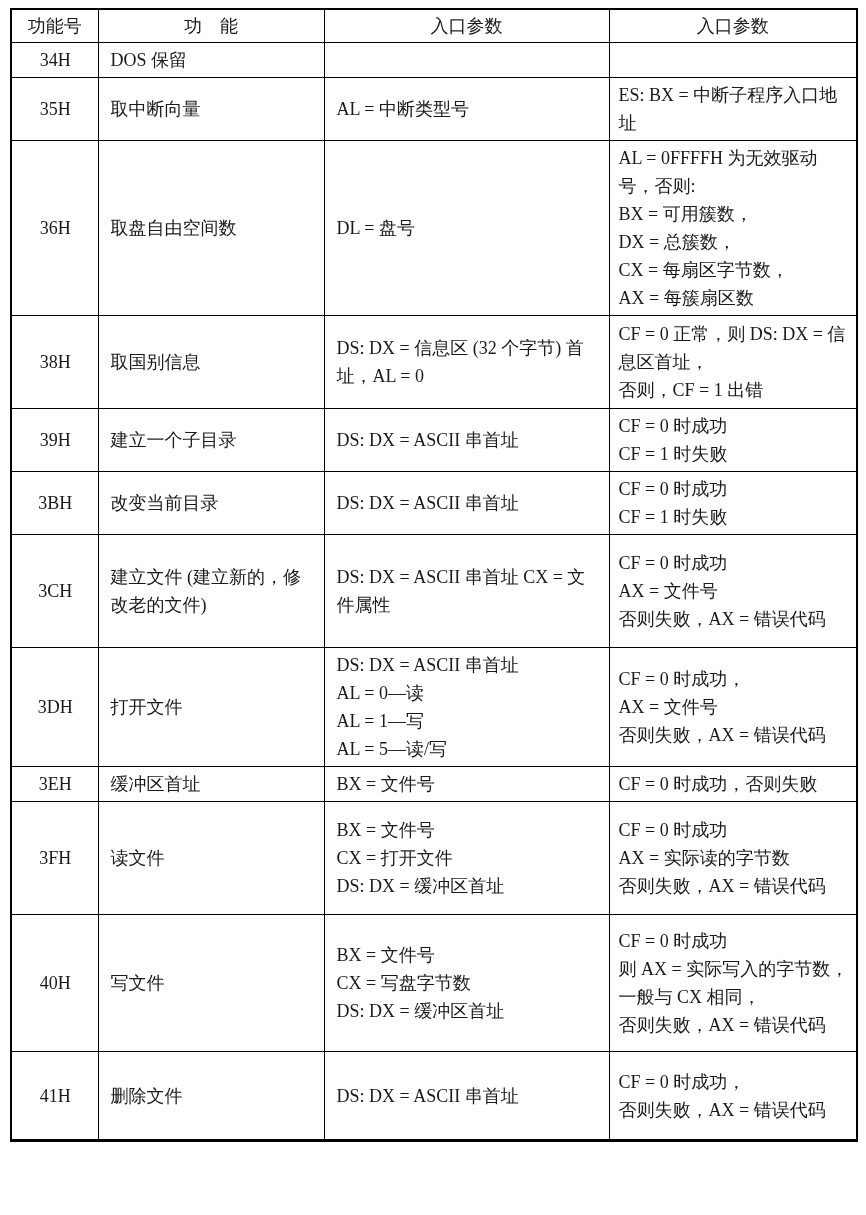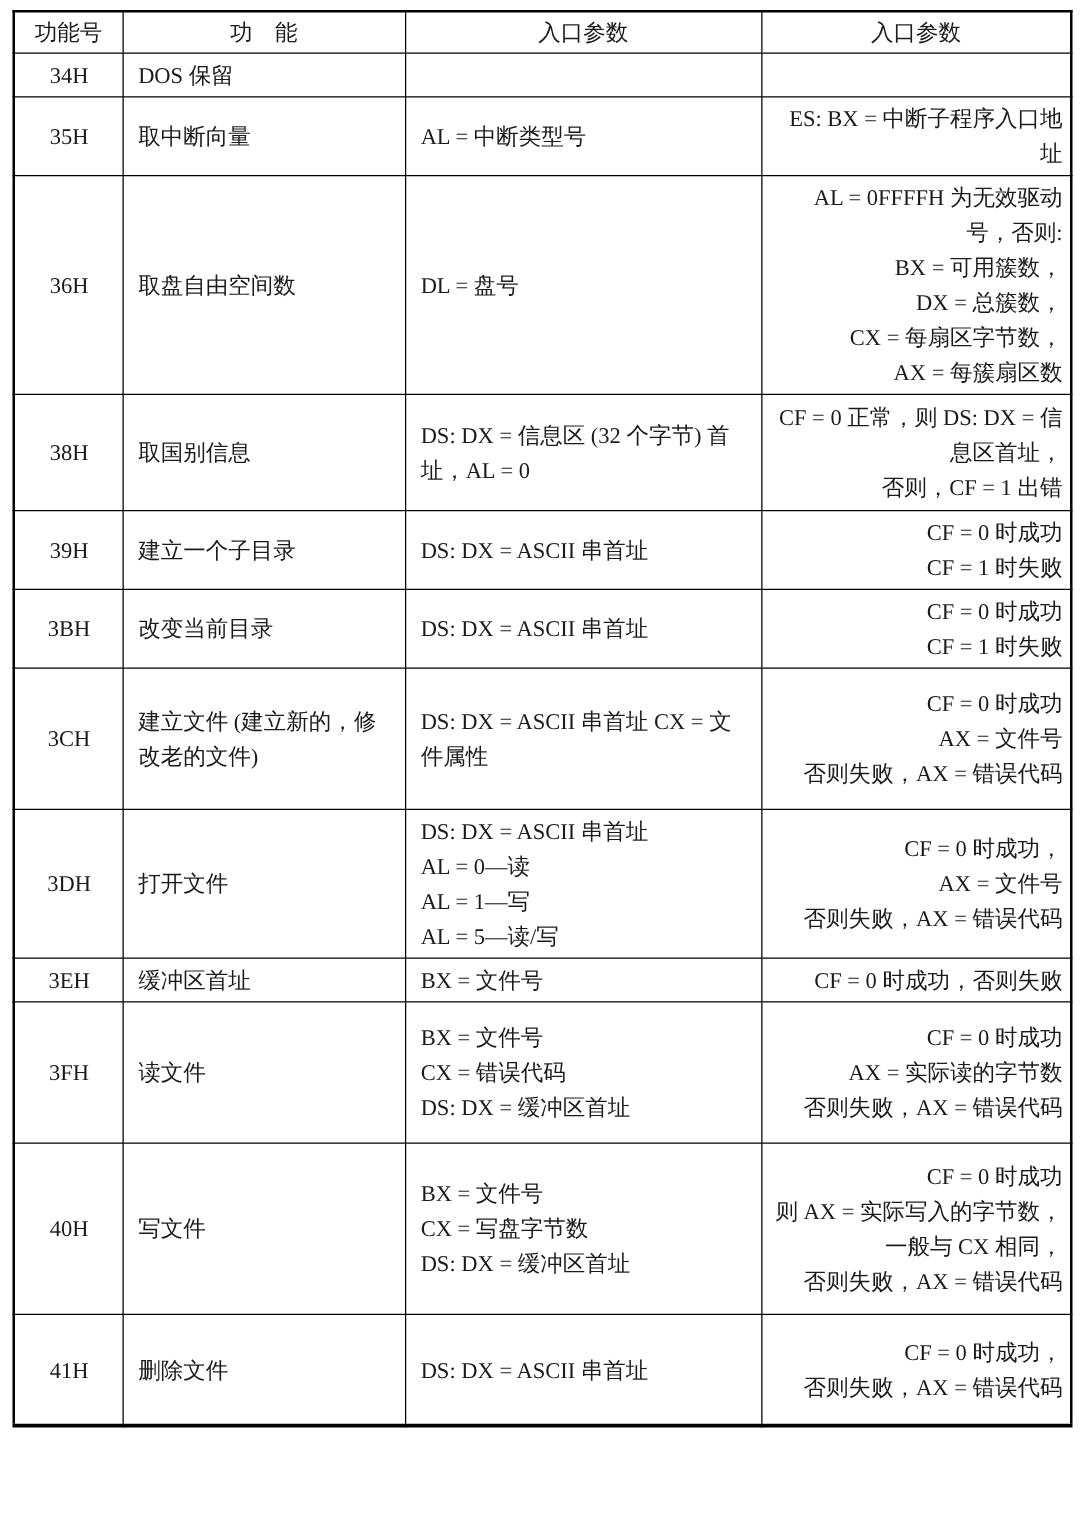--- a/index.html
+++ b/index.html
@@ -45,21 +45,20 @@
     line-height: 28px;
     padding: 3px 6px 3px 12px;
     text-align: left;
   }
   .func-table td.col-code {
     padding-left: 7px;
     text-align: center;
   }
   .func-table td.col-exit {
     padding-left: 9px;
-    text-align: right;
   }
   .cell-line {
     white-space: normal;
   }
 </style>
 </head>
 <body>
 
 <div class="page">
   <table class="func-table">
@@ -196,21 +195,21 @@
             <div class="cell-line">CF = 0 时成功，否则失败</div>
           </td>
         </tr>
         <tr style="height: 113px;">
           <td class="col-code">3FH</td>
           <td class="col-func">
             <div class="cell-line">读文件</div>
           </td>
           <td class="col-entry">
             <div class="cell-line">BX = 文件号</div>
-            <div class="cell-line">CX = 错误代码</div>
+            <div class="cell-line">CX = 打开文件</div>
             <div class="cell-line">DS: DX = 缓冲区首址</div>
           </td>
           <td class="col-exit">
             <div class="cell-line">CF = 0 时成功</div>
             <div class="cell-line">AX = 实际读的字节数</div>
             <div class="cell-line">否则失败，AX = 错误代码</div>
           </td>
         </tr>
         <tr style="height: 137px;">
           <td class="col-code">40H</td>

